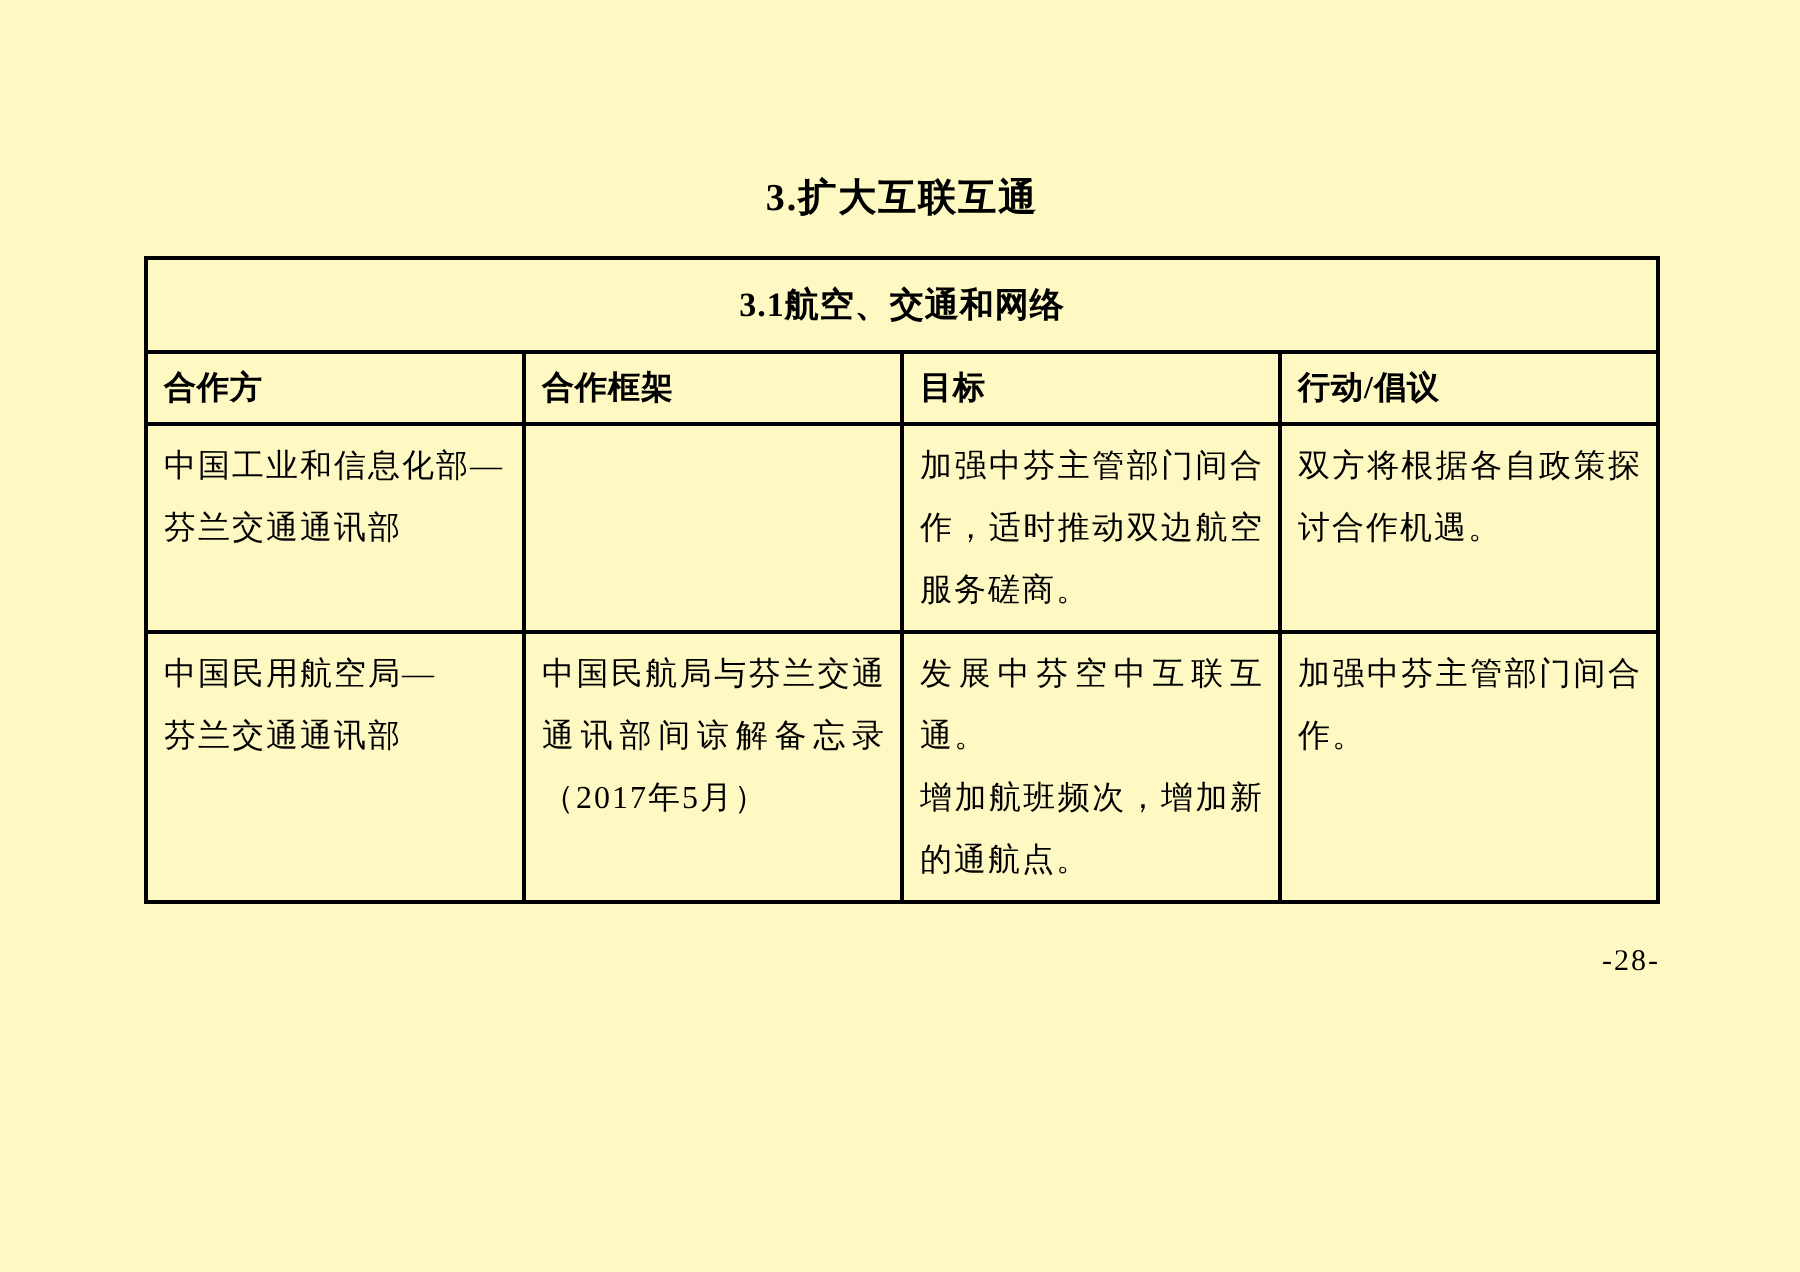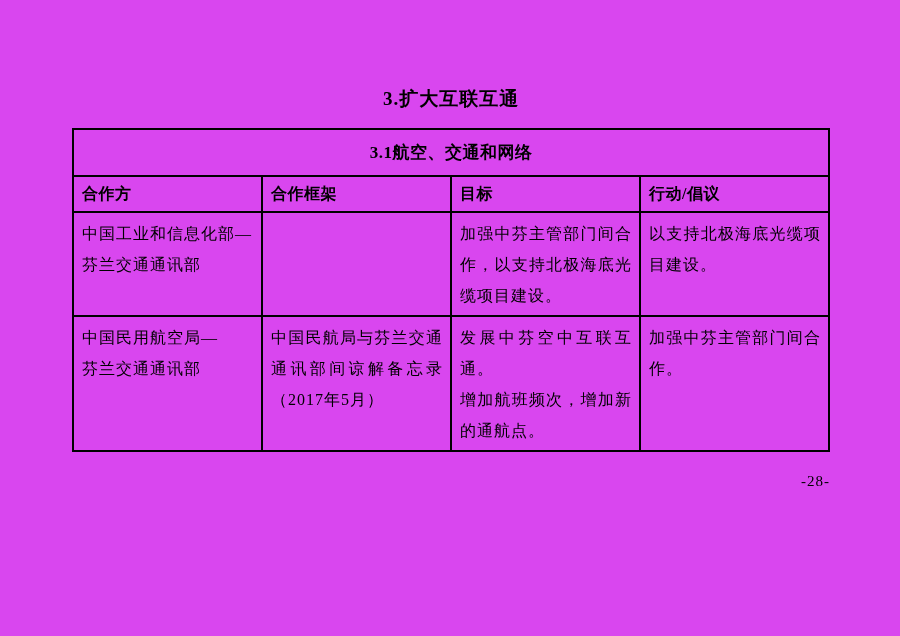--- a/index.html
+++ b/index.html
@@ -7,21 +7,21 @@
     width: 900px; height: 636px;
     background: #ffffff;
     color: #000000;
     font-family: "Liberation Serif", "DejaVu Serif", serif;
     overflow: hidden;
   }
   .page {
     box-sizing: border-box;
     width: 900px; height: 636px;
     padding: 86px 70px 0 72px;
-    background: #d946ef;
+    background: #fef9c3;
   }
   .doc-title {
     font-size: 19px;
     font-weight: bold;
     text-align: center;
     margin: 0 0 16px 0;
     letter-spacing: 1px;
   }
   .body-par {
     font-size: 16px;
@@ -94,22 +94,22 @@
       <tr>
         <th class="col-h">合作方</th>
         <th class="col-h">合作框架</th>
         <th class="col-h">目标</th>
         <th class="col-h">行动/倡议</th>
       </tr>
       <tr class="r1">
         <td class="cell">中国工业和信息化部—
 芬兰交通通讯部</td>
         <td class="cell"></td>
-        <td class="cell">加强中芬主管部门间合作，以支持北极海底光缆项目建设。</td>
-        <td class="cell">以支持北极海底光缆项目建设。</td>
+        <td class="cell">加强中芬主管部门间合作，适时推动双边航空服务磋商。</td>
+        <td class="cell">双方将根据各自政策探讨合作机遇。</td>
       </tr>
       <tr class="r2">
         <td class="cell">中国民用航空局—
 芬兰交通通讯部</td>
         <td class="cell">中国民航局与芬兰交通通讯部间谅解备忘录（2017年5月）</td>
         <td class="cell">发展中芬空中互联互通。
 增加航班频次，增加新的通航点。</td>
         <td class="cell">加强中芬主管部门间合作。</td>
       </tr>
     </tbody>

